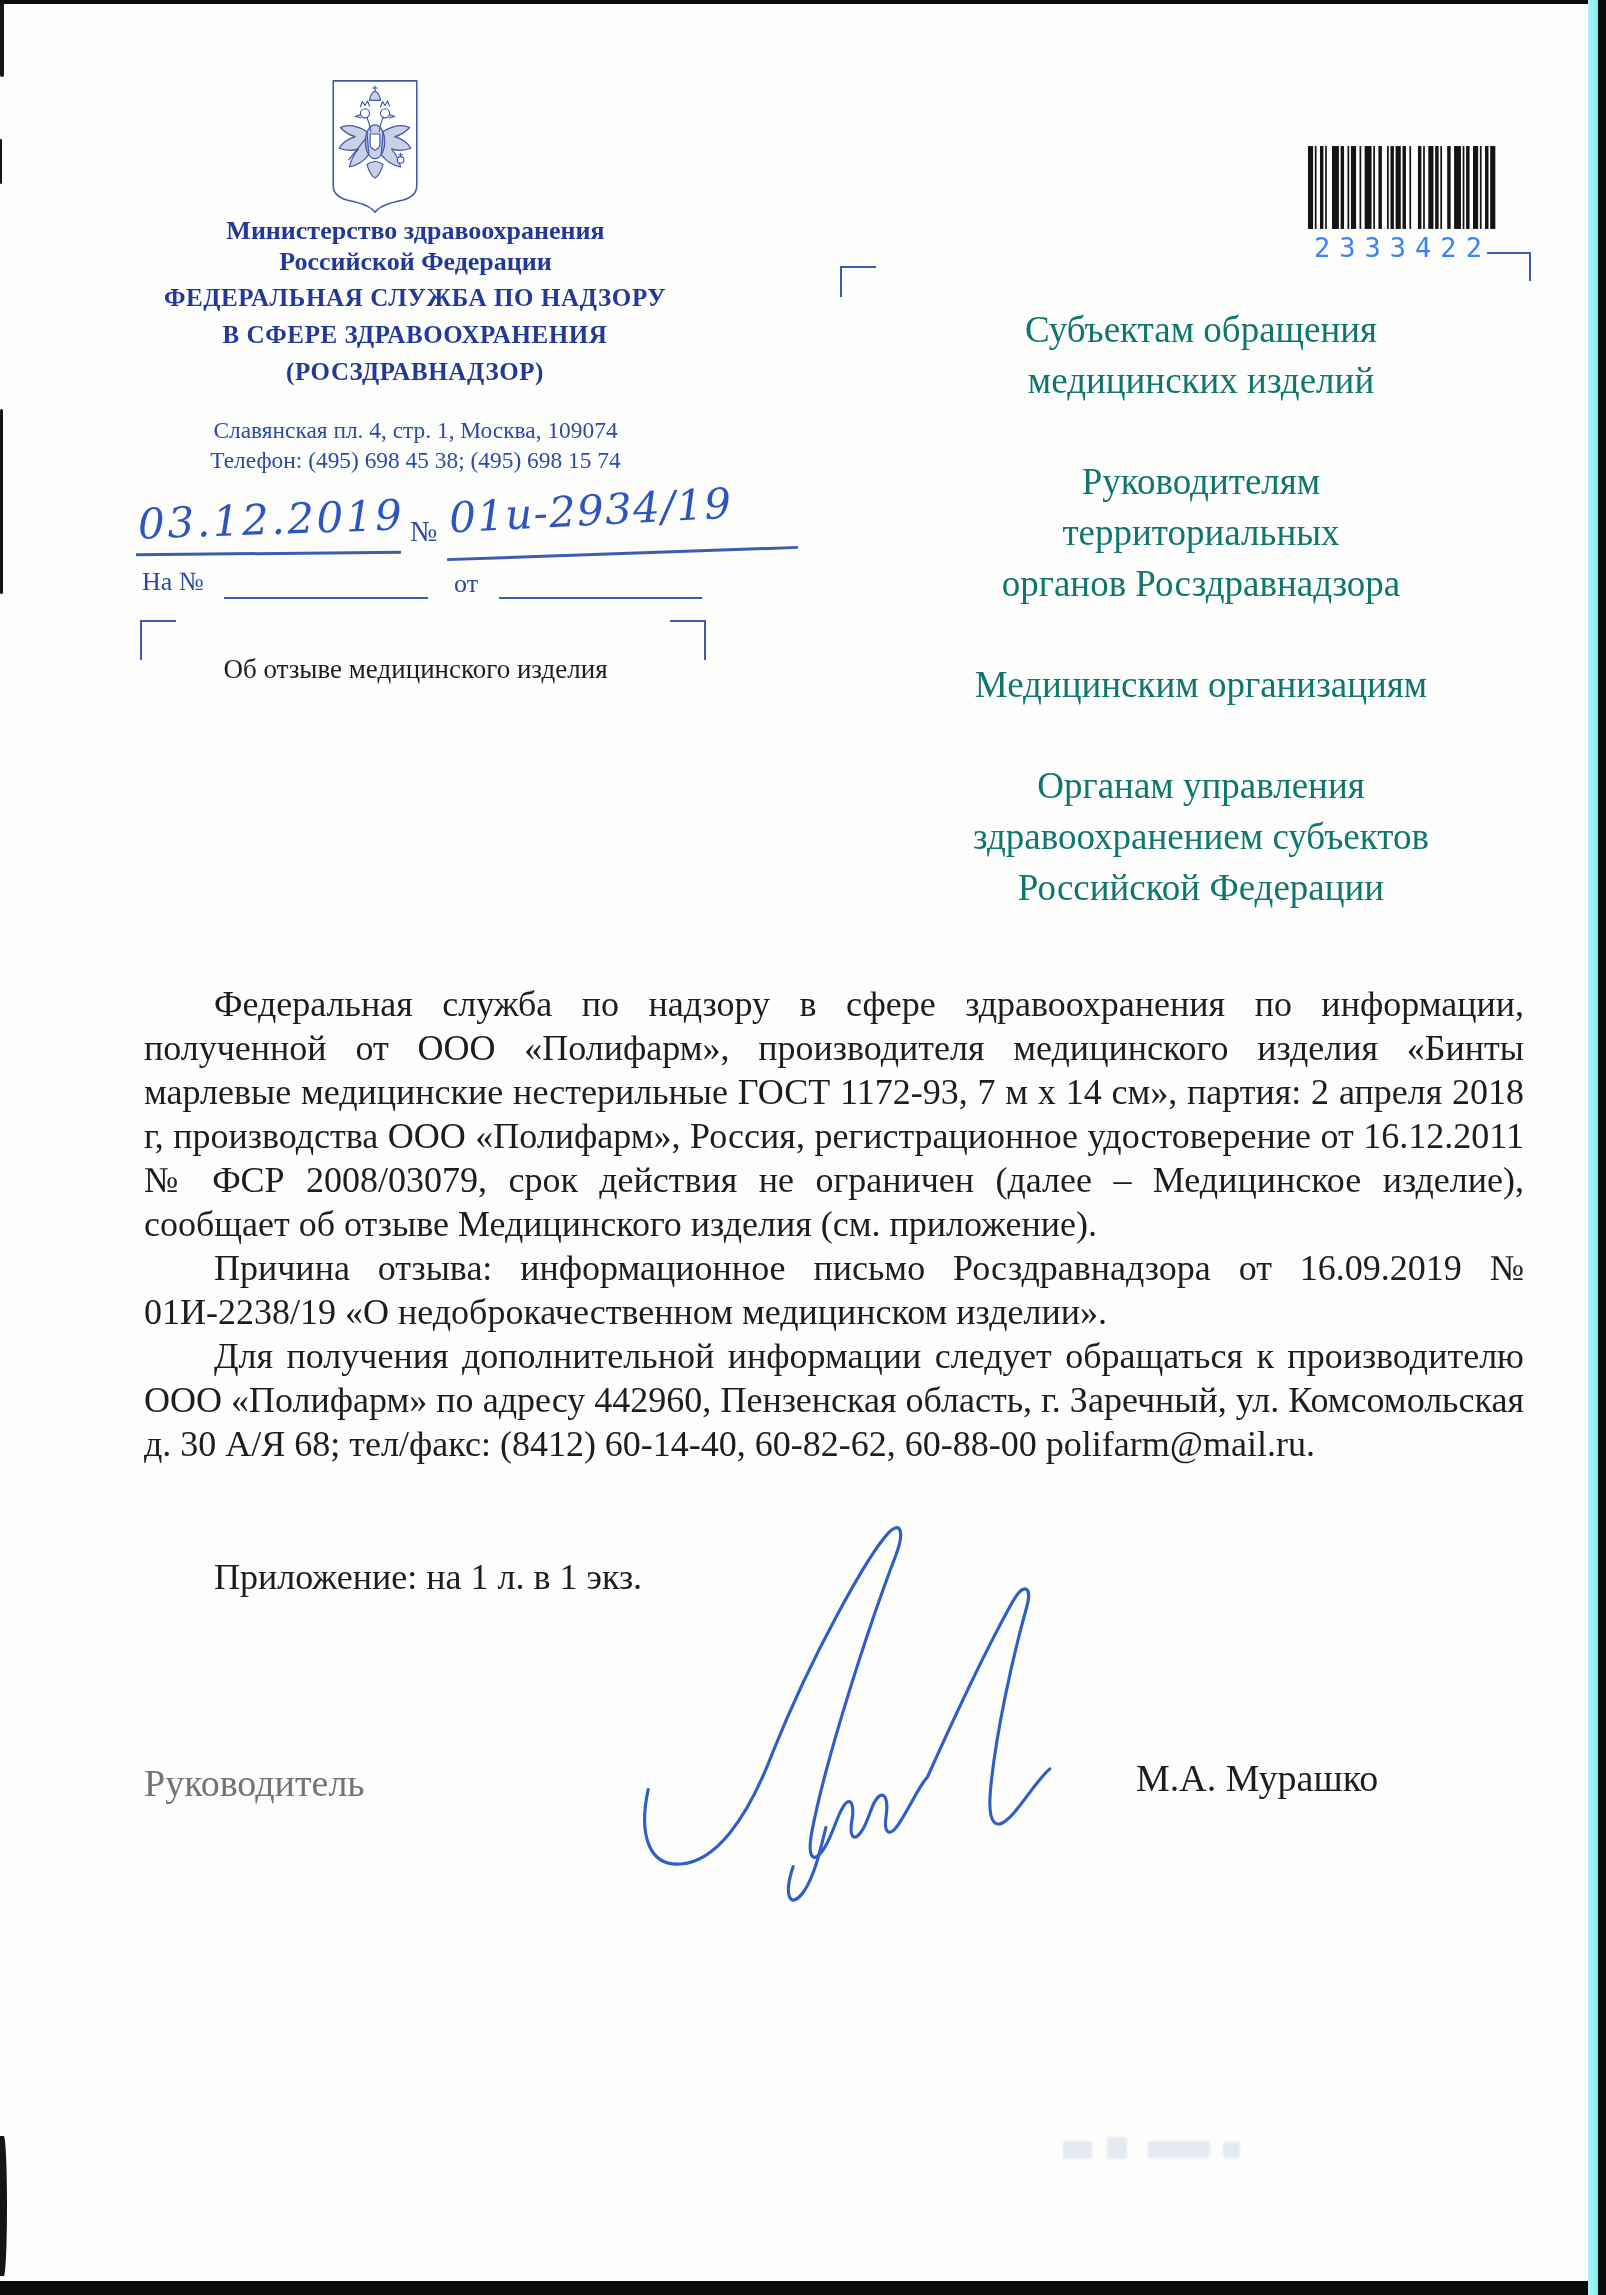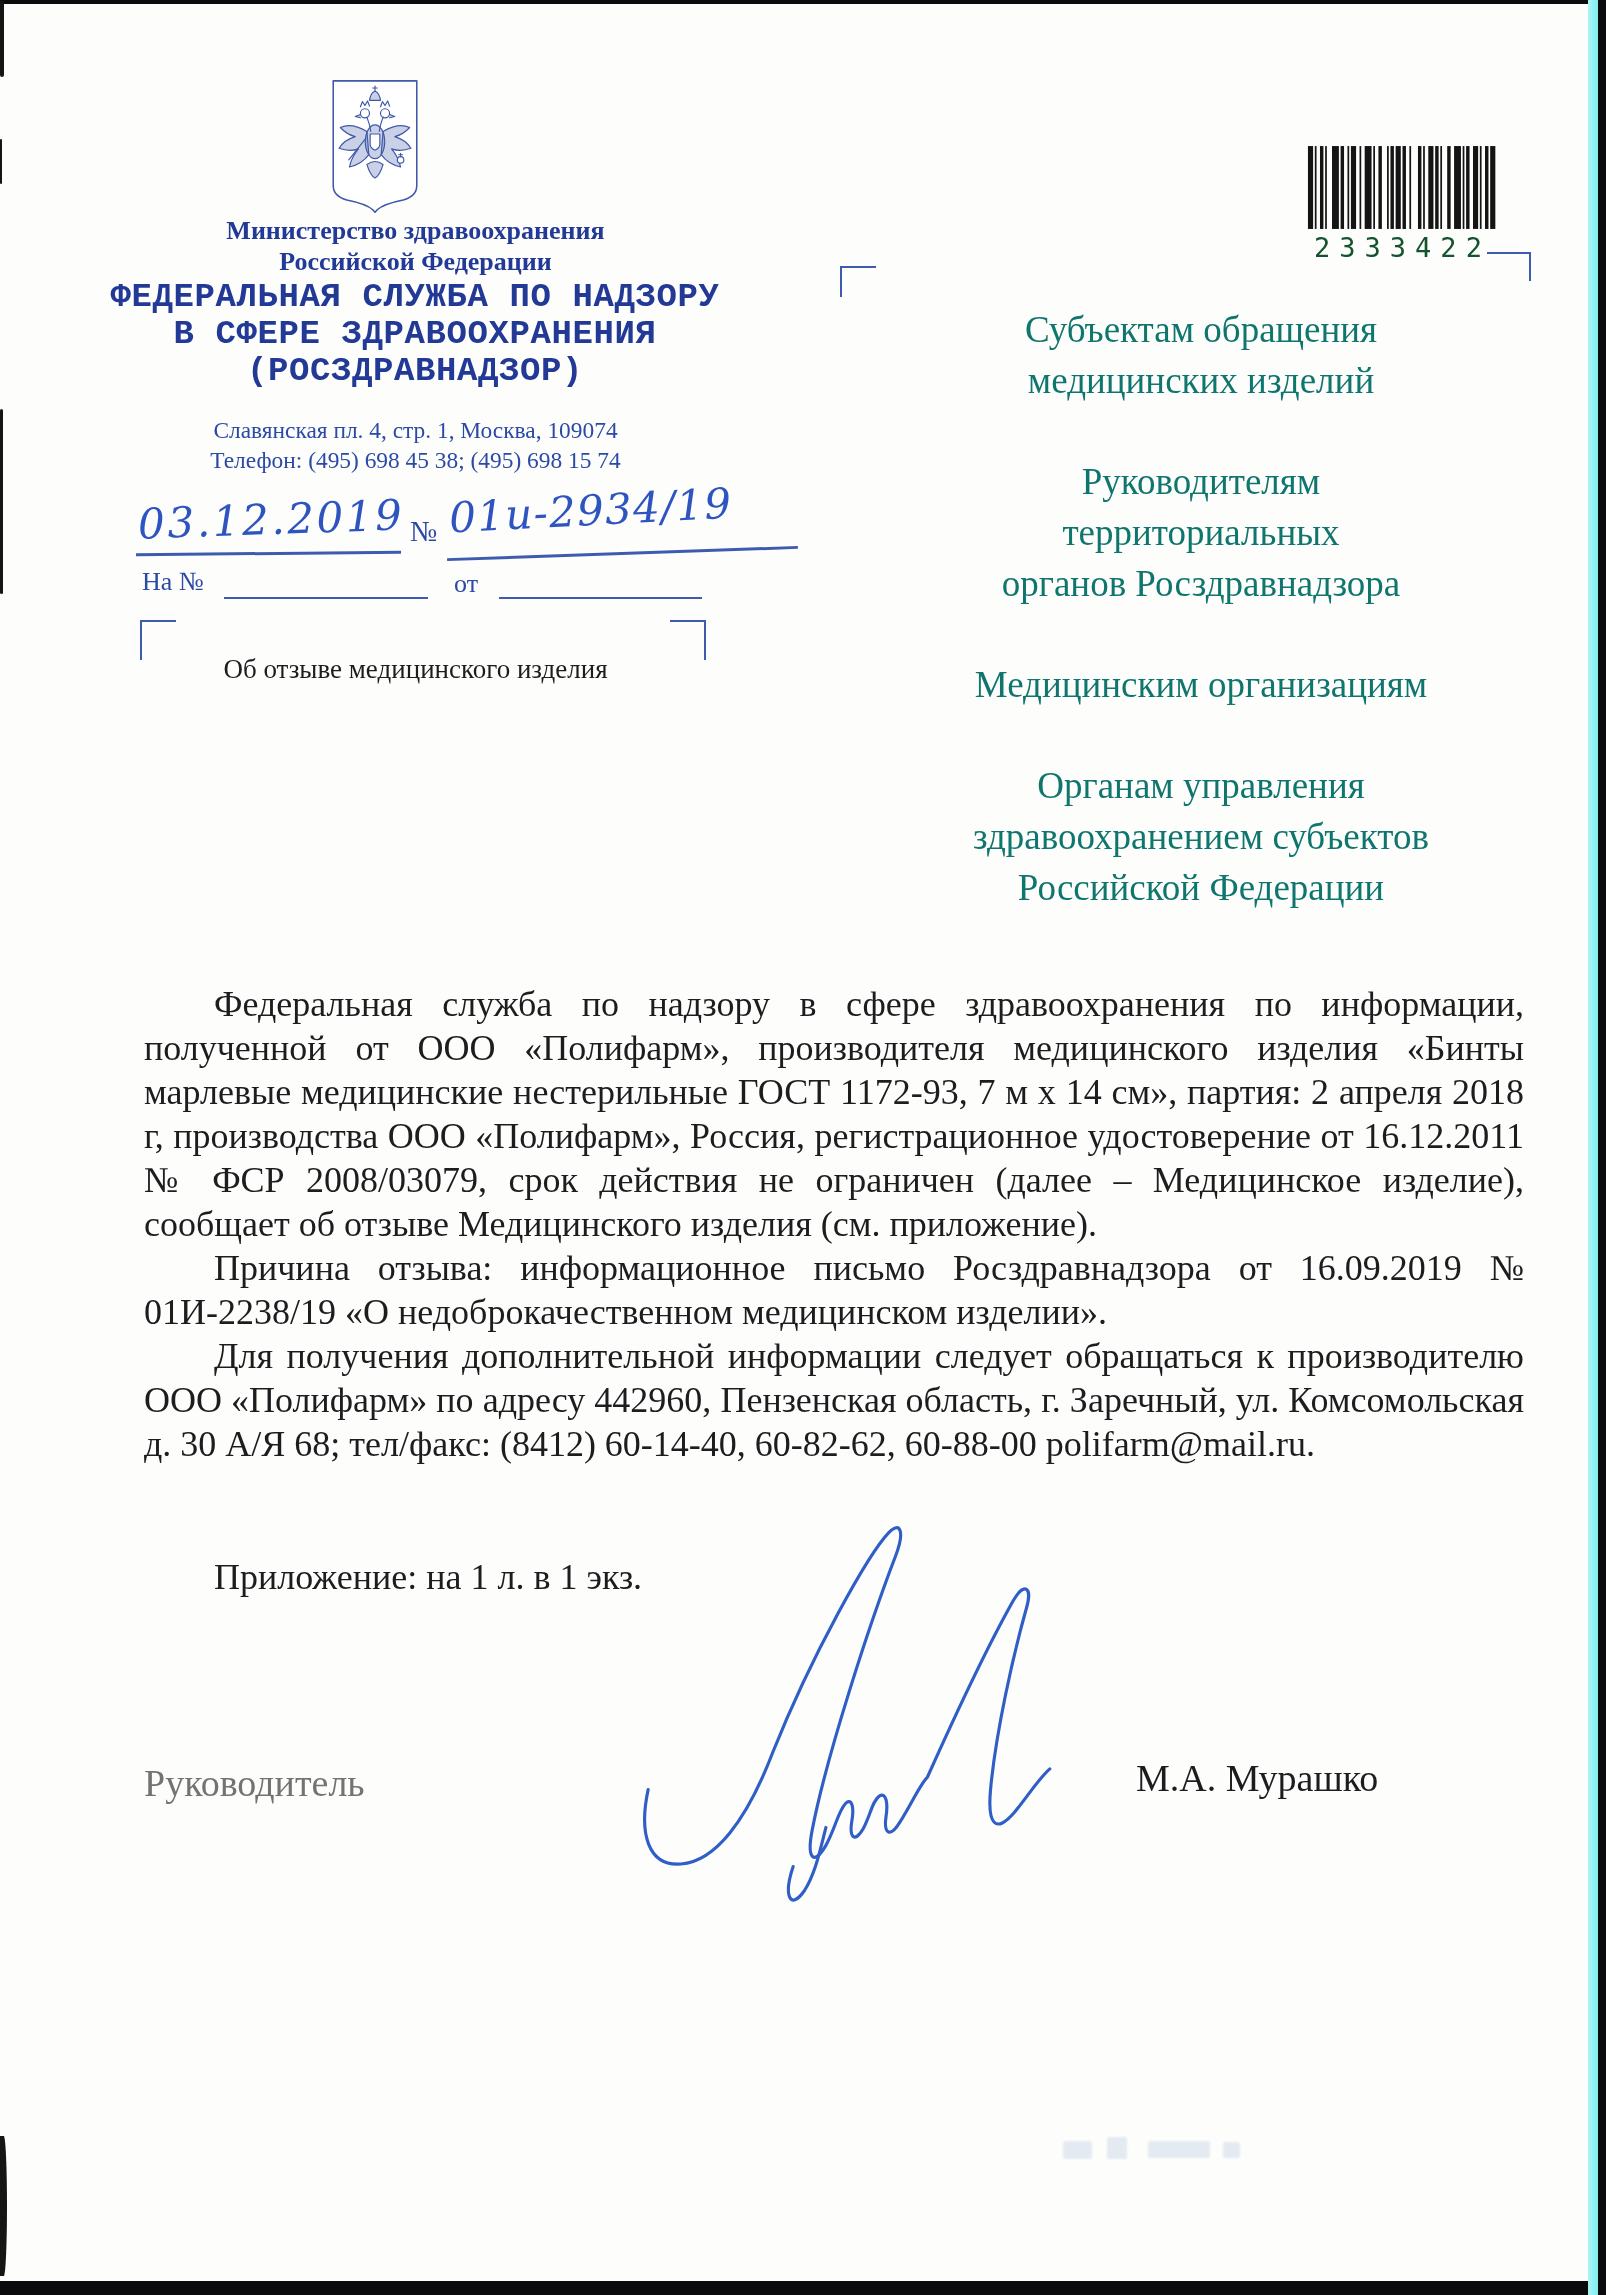--- a/index.html
+++ b/index.html
@@ -17,22 +17,22 @@
   .blob{position:absolute;background:#151515;border-radius:3.9px;}
   
   .emblem{position:absolute;left:328px;top:77px;width:94px;height:136px;}
   .ministry{
     position:absolute;left:104px;top:216px;width:623px;
     text-align:center;font-weight:bold;font-size:26px;line-height:30.5px;
     color:#223a96;
   }
   .service{
     position:absolute;left:71px;top:279px;width:688px;
-    text-align:center;font-weight:bold;font-size:34px;line-height:37px;
-    color:#223a96;letter-spacing:0.6px;font-family:Liberation Mono, monospace;
+    text-align:center;font-weight:bold;font-size:25px;line-height:37px;
+    color:#223a96;letter-spacing:0.6px;
   }
   .addr{
     position:absolute;left:91px;top:415px;width:649px;
     text-align:center;font-size:23.4px;line-height:30px;color:#2b4aa6;
   }
   
   .hand{
     position:absolute;color:#2e54c0;
     font-style:italic;font-size:42px;letter-spacing:2.6px;
     font-family:"DejaVu Serif",serif;white-space:nowrap;
@@ -51,21 +51,21 @@
   
   .recipients{
     position:absolute;left:870px;top:304px;width:662px;
     text-align:center;color:#0f766e;font-size:37px;line-height:51px;
   }
   .recipient-group{margin-bottom:50px;}
   
   .barcode{position:absolute;left:1306px;top:146px;width:193px;text-align:center;}
   .barcode-num{
     font-family:"DejaVu Sans Mono","Liberation Mono",monospace;
-    font-size:27px;color:#14532d;letter-spacing:9px;margin-top:1.3px;white-space:nowrap;
+    font-size:27px;color:#3b82f6;letter-spacing:9px;margin-top:1.3px;white-space:nowrap;
   }
   
   .body-text{
     position:absolute;left:144px;top:982px;width:1380px;
     font-size:36px;line-height:44px;color:#1d1d20;text-align:justify;
   }
   .body-text p{margin:0;text-indent:70px;}
   .attachment{
     position:absolute;left:214px;top:1556px;
     font-size:36px;color:#1d1d20;white-space:nowrap;

